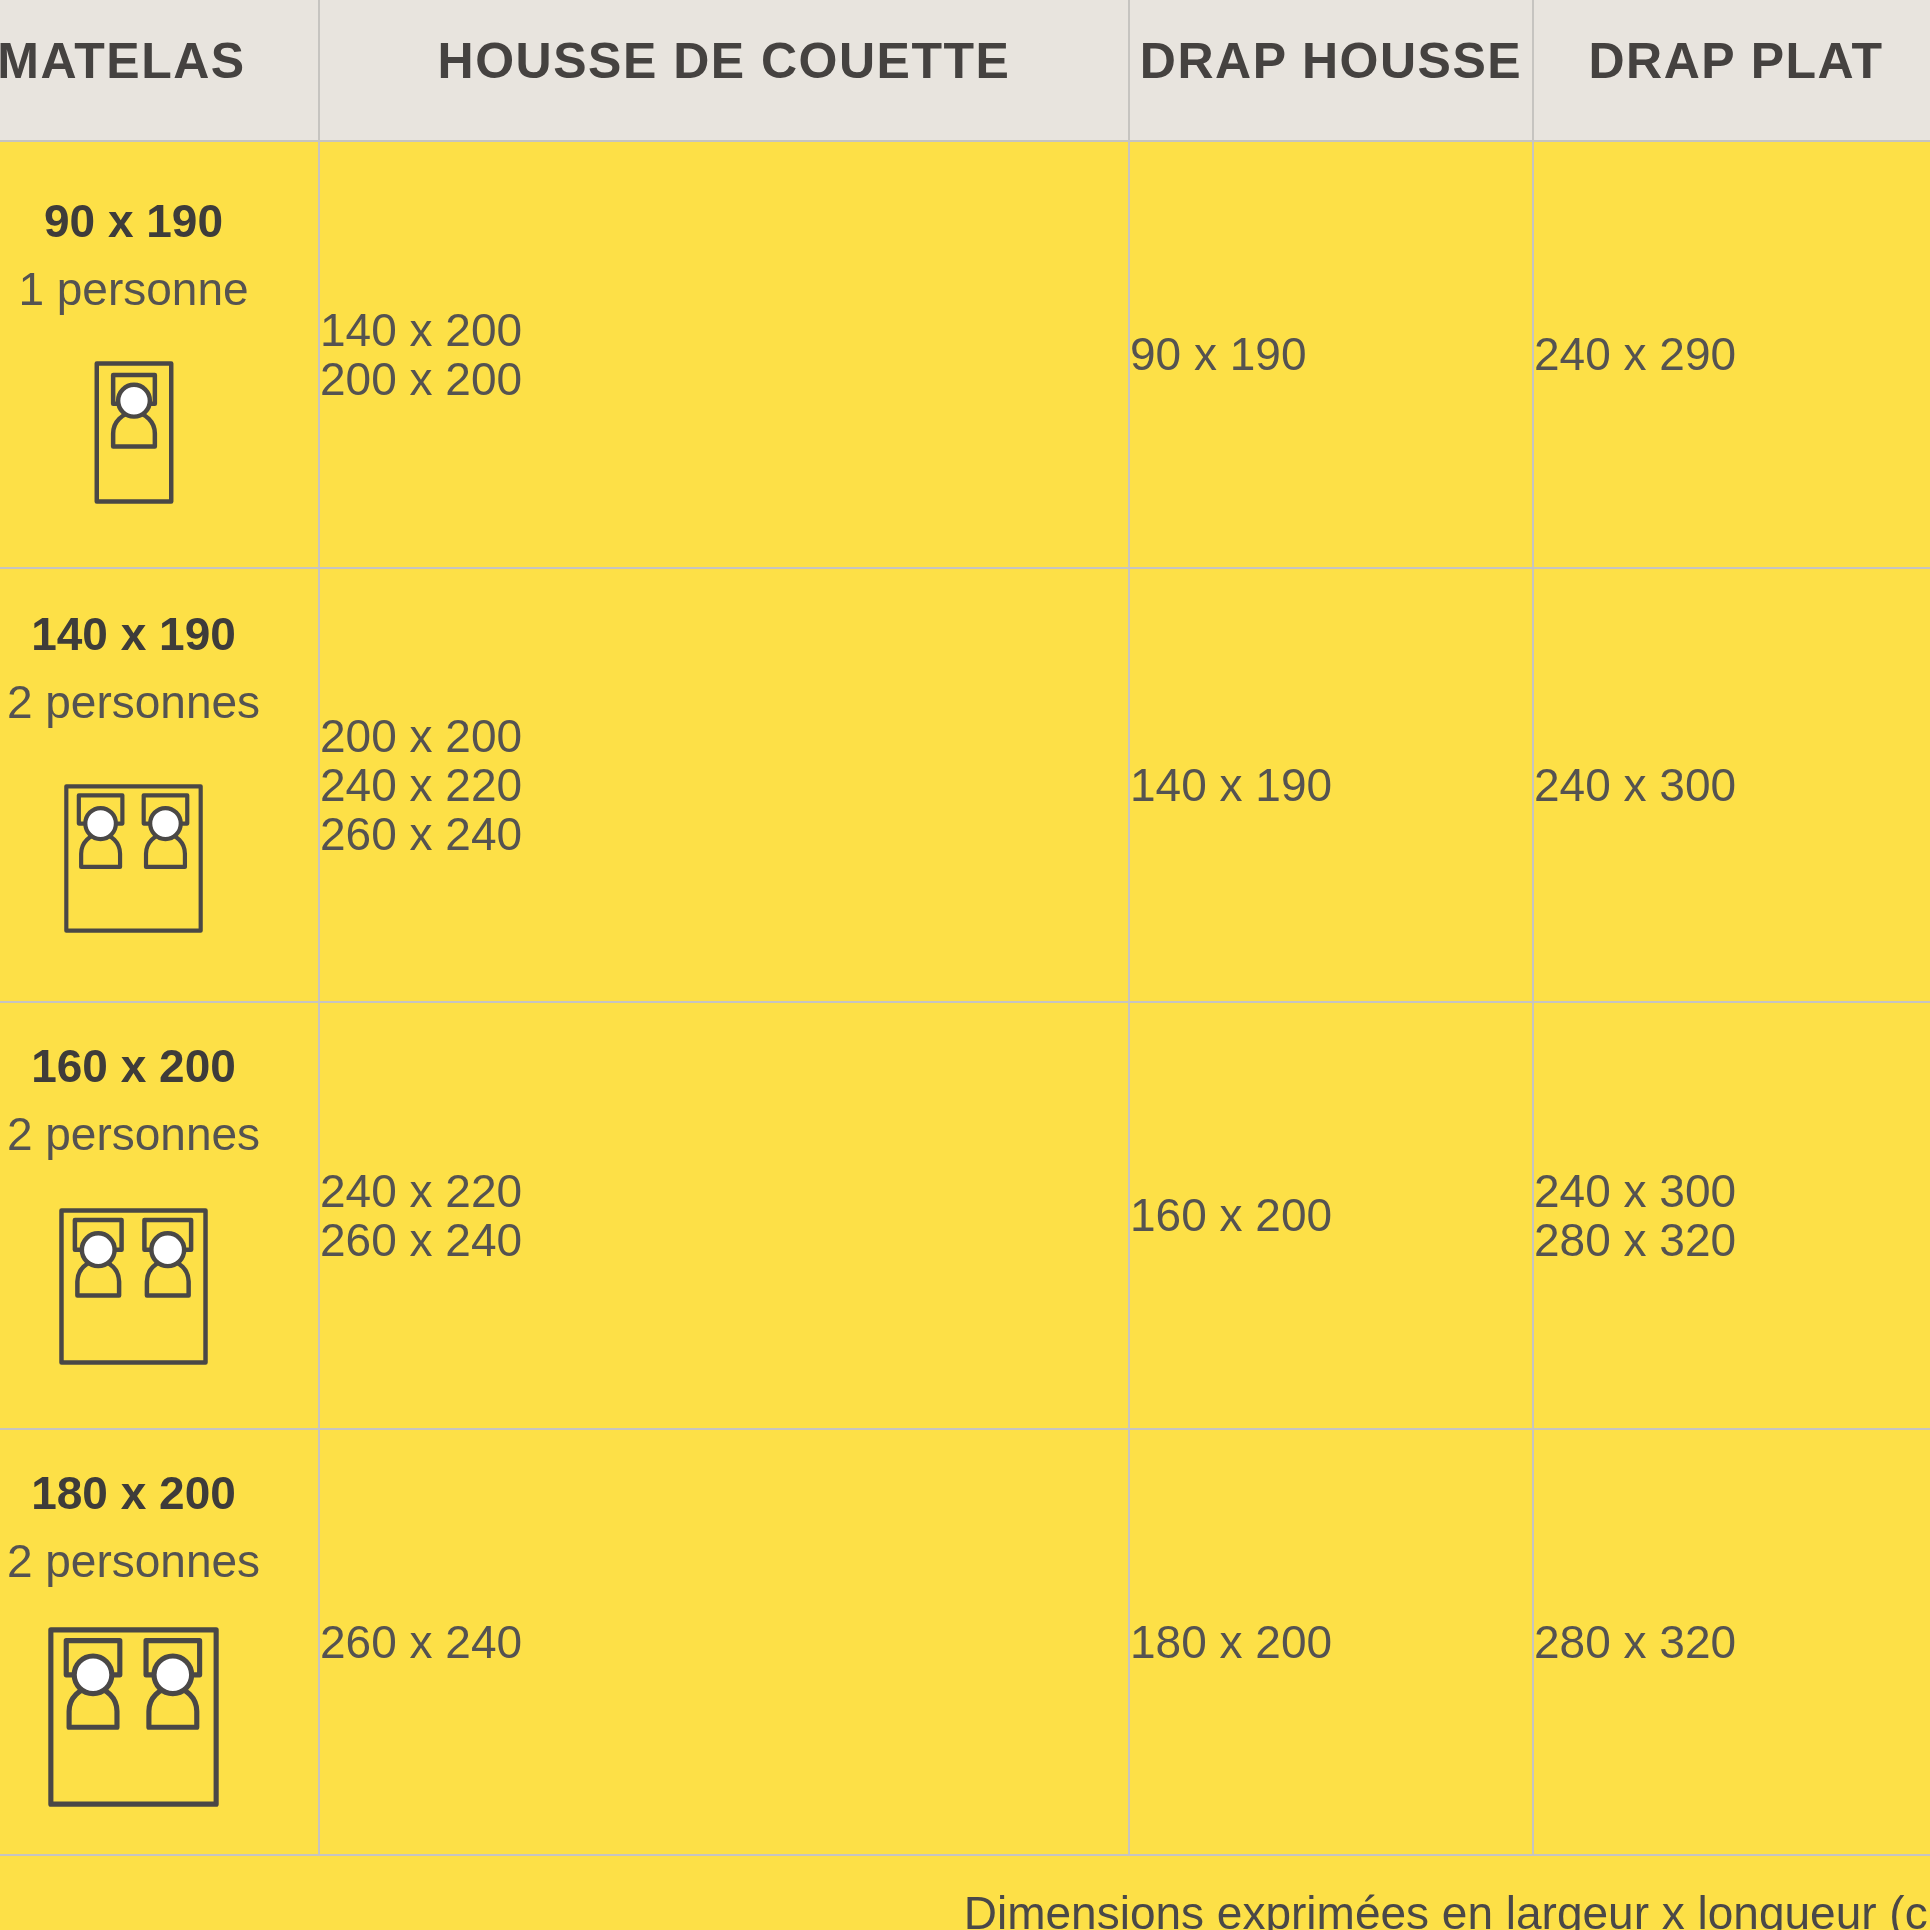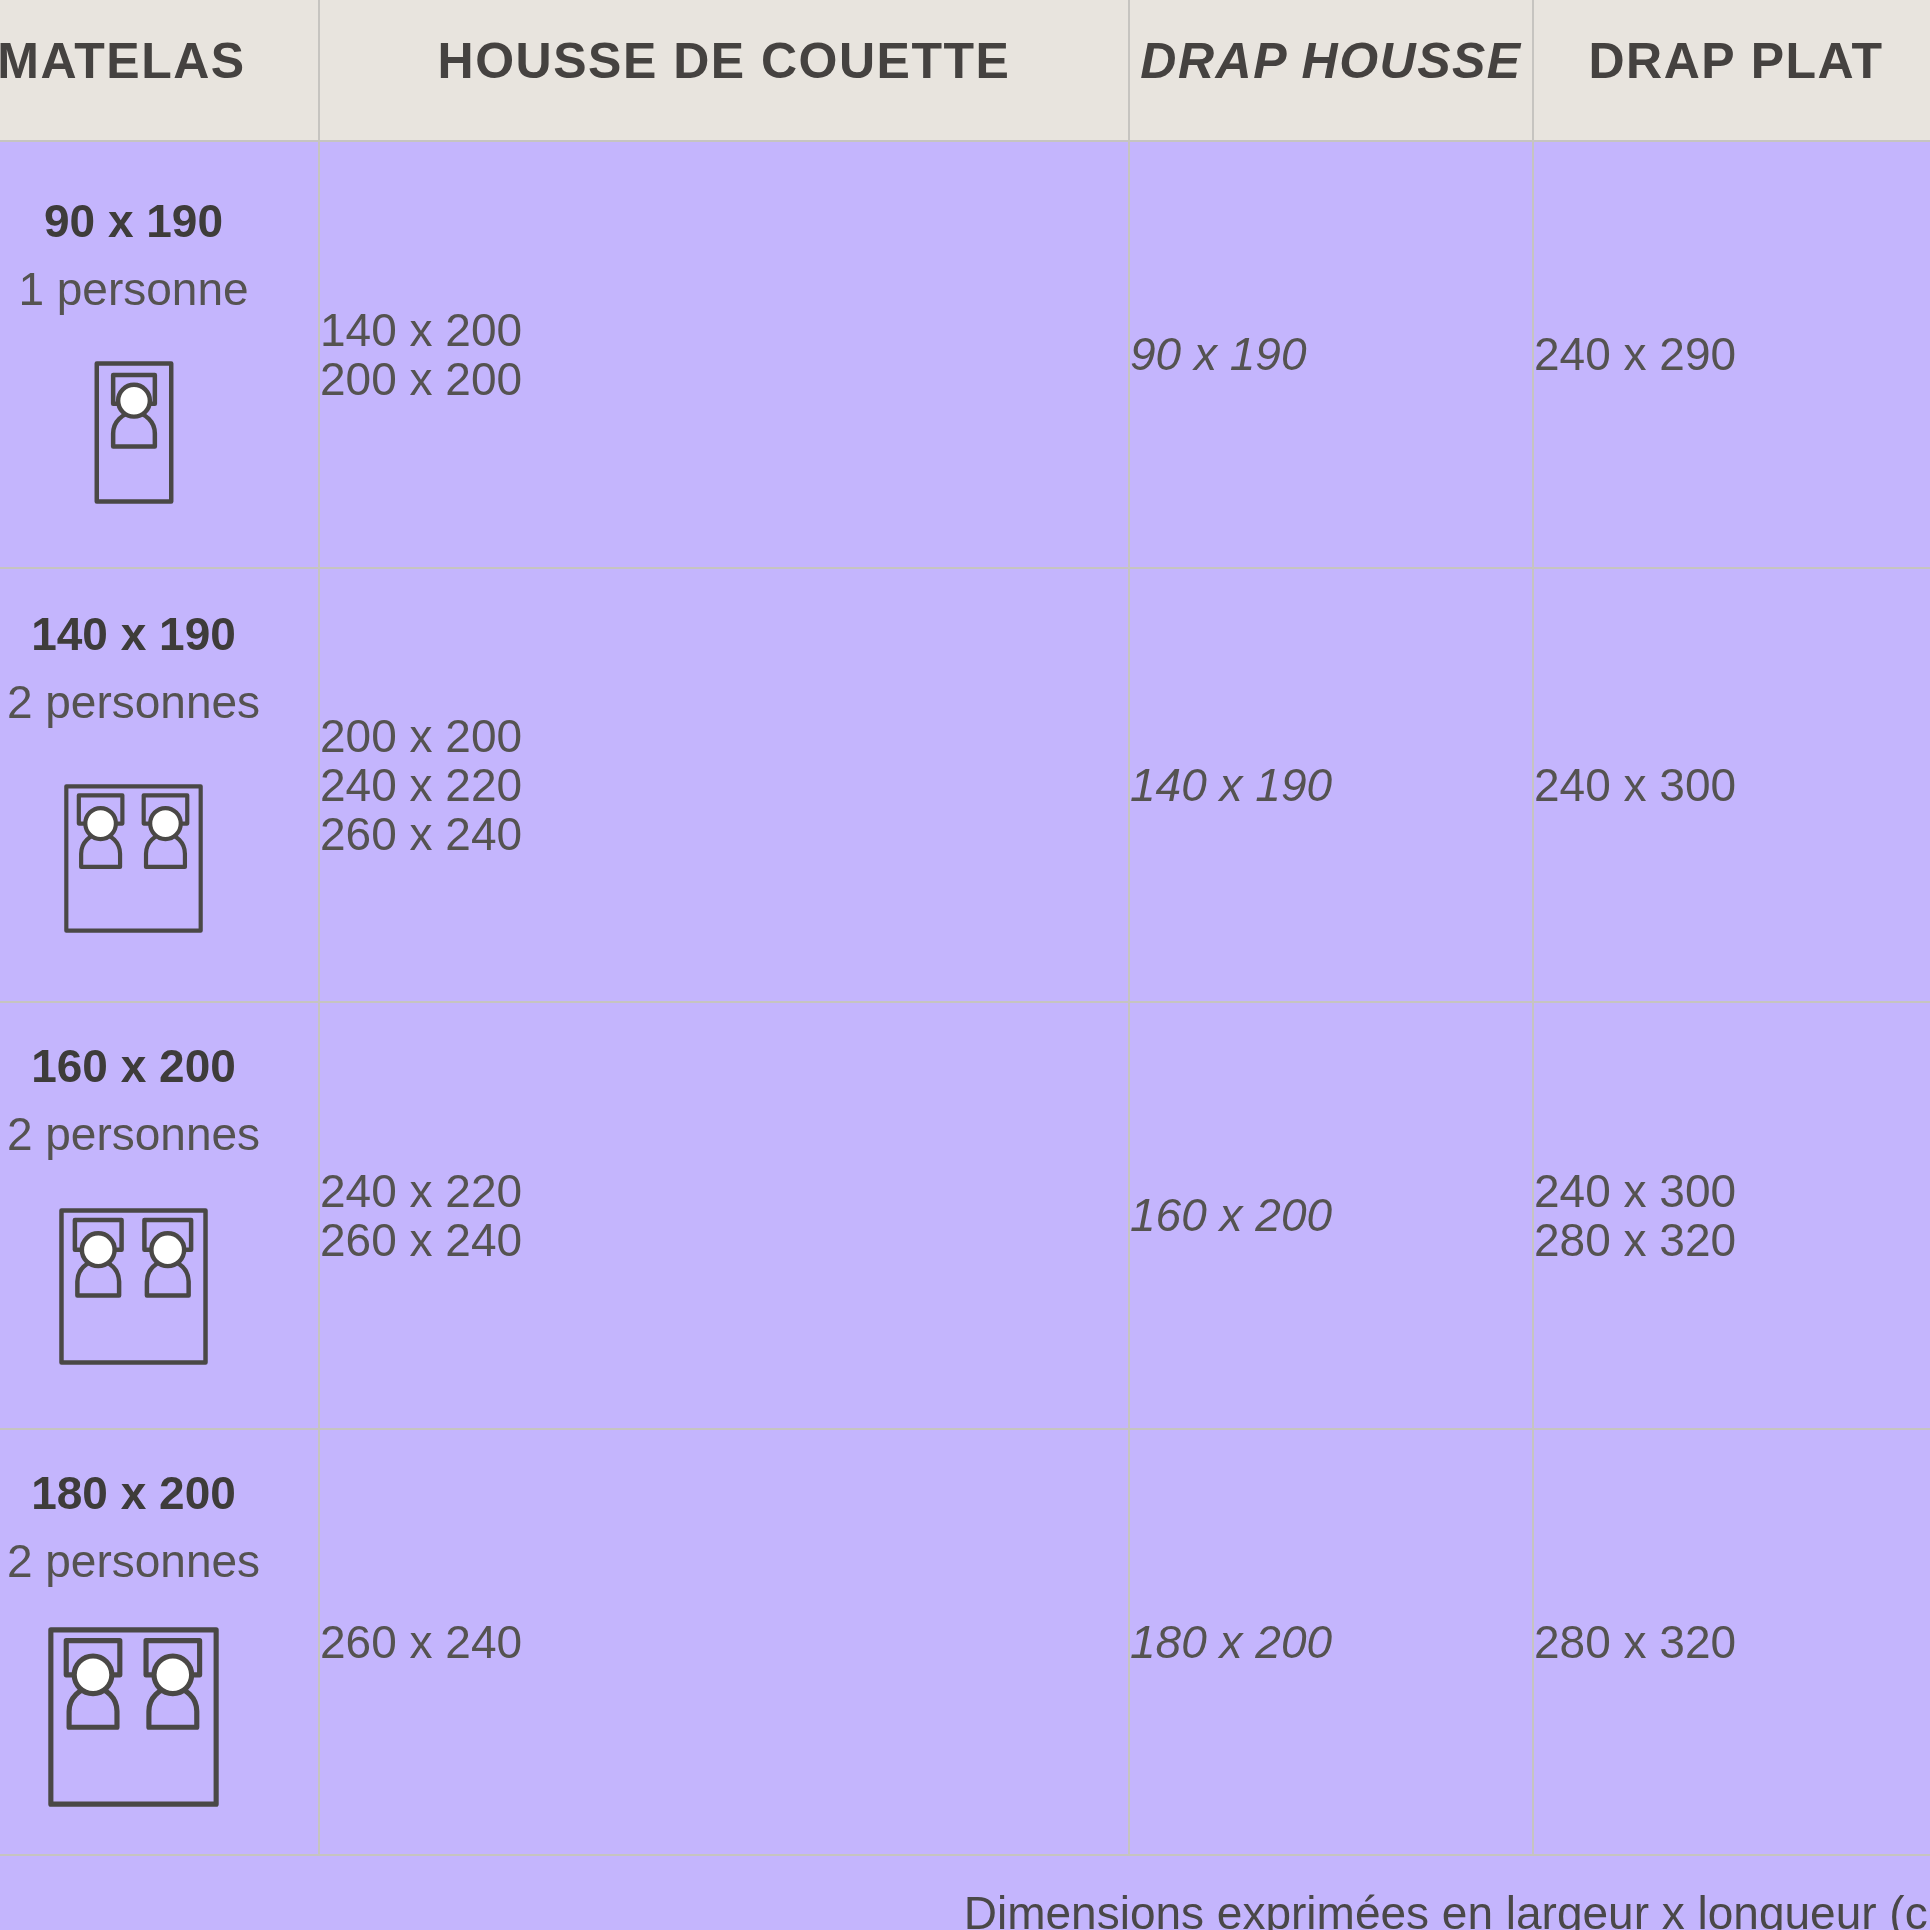--- a/index.html
+++ b/index.html
@@ -1,26 +1,26 @@
 <!DOCTYPE html>
 <html><head>
 <meta charset="utf-8">
 <style>
   html,body{margin:0;padding:0;}
   .viewport{
     position:relative;width:1930px;height:1930px;overflow:hidden;
-    background:#c4b5fd;font-family:"Liberation Sans",sans-serif;
+    background:#fde047;font-family:"Liberation Sans",sans-serif;
   }
   .size-table{position:absolute;left:-75px;top:0;width:2041px;}
   .thead{display:flex;height:142px;background:#e8e4de;border-bottom:2px solid #c6c4c0;box-sizing:border-box;}
   .th{
     display:flex;align-items:center;justify-content:center;box-sizing:border-box;
     padding-bottom:18px;font-weight:bold;font-size:50px;letter-spacing:1.5px;color:#454240;
   }
-  .c1{width:395px;} .c2{width:810px;} .c3{width:404px;font-style:italic;} .c4{width:404px;}
+  .c1{width:395px;} .c2{width:810px;} .c3{width:404px;} .c4{width:404px;}
   .th:not(:last-child),.td:not(:last-child){border-right:2px solid #c6c4c0;}
   .row{display:flex;box-sizing:border-box;border-bottom:2px solid #c6c4c0;}
   .row-1{height:427px;} .row-2{height:434px;} .row-3{height:427px;} .row-4{height:426px;}
   .td{display:flex;align-items:center;justify-content:flex-start;box-sizing:border-box;}
   .values{display:flex;flex-direction:column;text-align:center;
     font-size:46px;line-height:49px;color:#555351;}
   .mat-cell{flex-direction:column;align-items:center;justify-content:flex-start;padding-left:24px;}
   .size-label{font-weight:bold;font-size:46px;line-height:54px;color:#3e3c3a;}
   .persons{font-size:46px;line-height:54px;color:#555351;margin-top:14px;}
   .row-1 .mat-cell{padding-top:52px;} .row-1 .bed-icon{margin-top:45px;}

